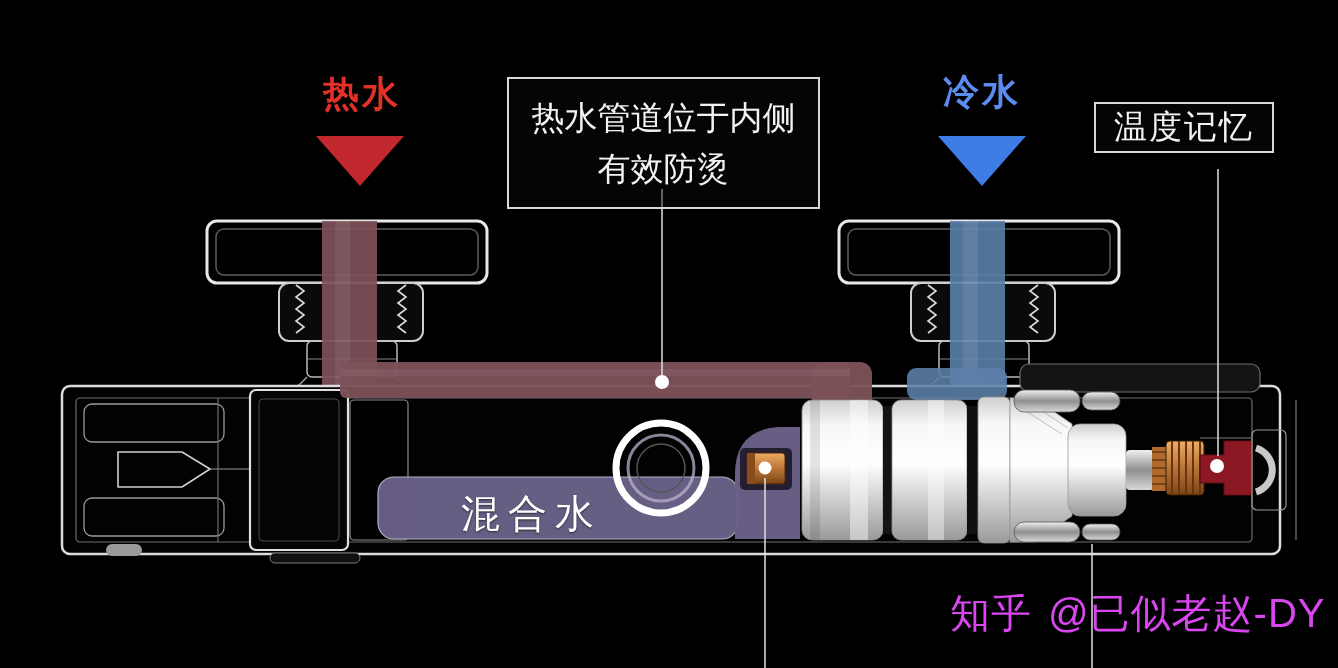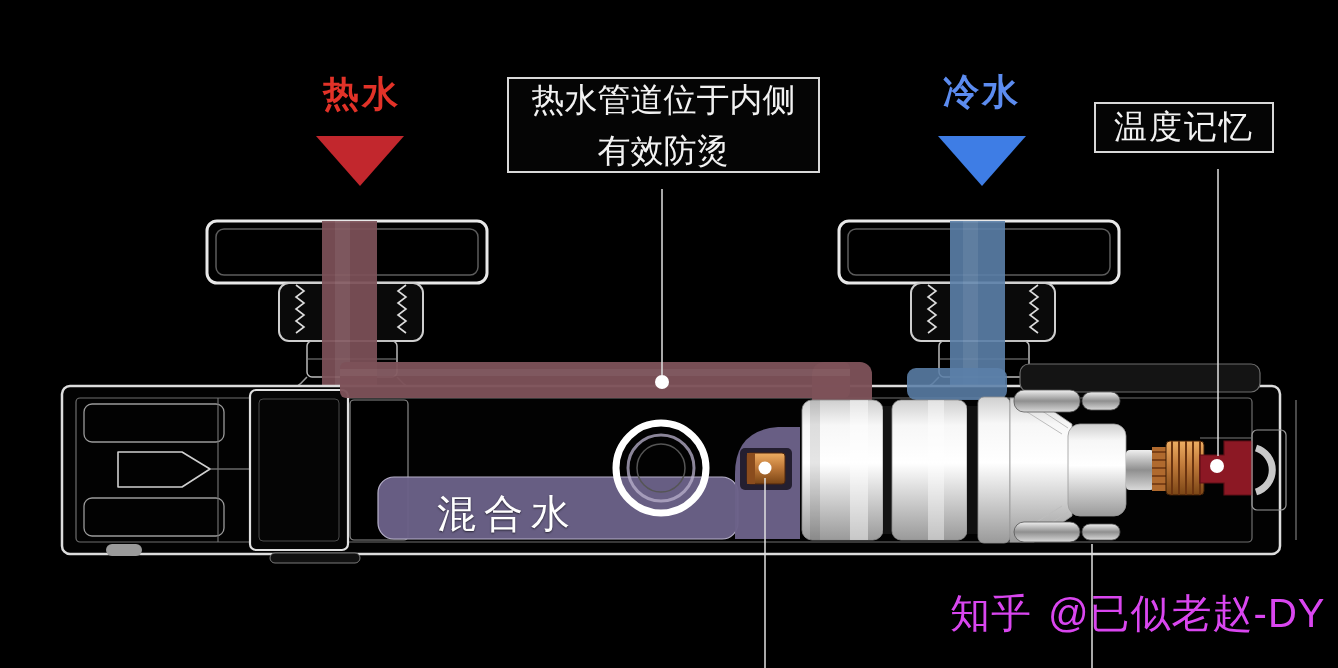--- a/index.html
+++ b/index.html
@@ -14,24 +14,24 @@
     font-size:36px;font-weight:700;letter-spacing:3px;white-space:nowrap;
     text-align:center;line-height:1;
   }
   .hot-label{left:314px;top:76px;width:96px;color:#e23228;}
   .cold-label{left:934px;top:74px;width:96px;color:#5c8cf0;font-family:Liberation Serif, serif;}
   .callout{
     border:2px solid #d8d8d8;color:#f2f2f2;background:rgba(10,10,10,0.45);
     display:flex;flex-direction:column;align-items:center;justify-content:center;
     text-align:center;box-sizing:border-box;
   }
-  .callout-hot{left:507px;top:77px;width:313px;height:96px;font-size:33px;line-height:1.55;}
+  .callout-hot{left:507px;top:77px;width:313px;height:132px;font-size:33px;line-height:1.55;}
   .callout-temp{left:1094px;top:102px;width:180px;height:51px;font-size:33px;letter-spacing:2px;}
   .mixed-label{
-    left:437px;top:487px;font-size:39px;color:#ffffff;letter-spacing:8px;
+    left:461px;top:487px;font-size:39px;color:#ffffff;letter-spacing:8px;
     font-weight:400;white-space:nowrap;text-shadow:0 1px 2px rgba(0,0,0,.6);
   }
   .watermark{
     left:950px;top:586px;font-size:40px;color:#d946ef;font-weight:500;
     white-space:nowrap;letter-spacing:1px;
   }
   .watermark .handle{margin-left:16px;}
 </style>
 </head>
 <body>

